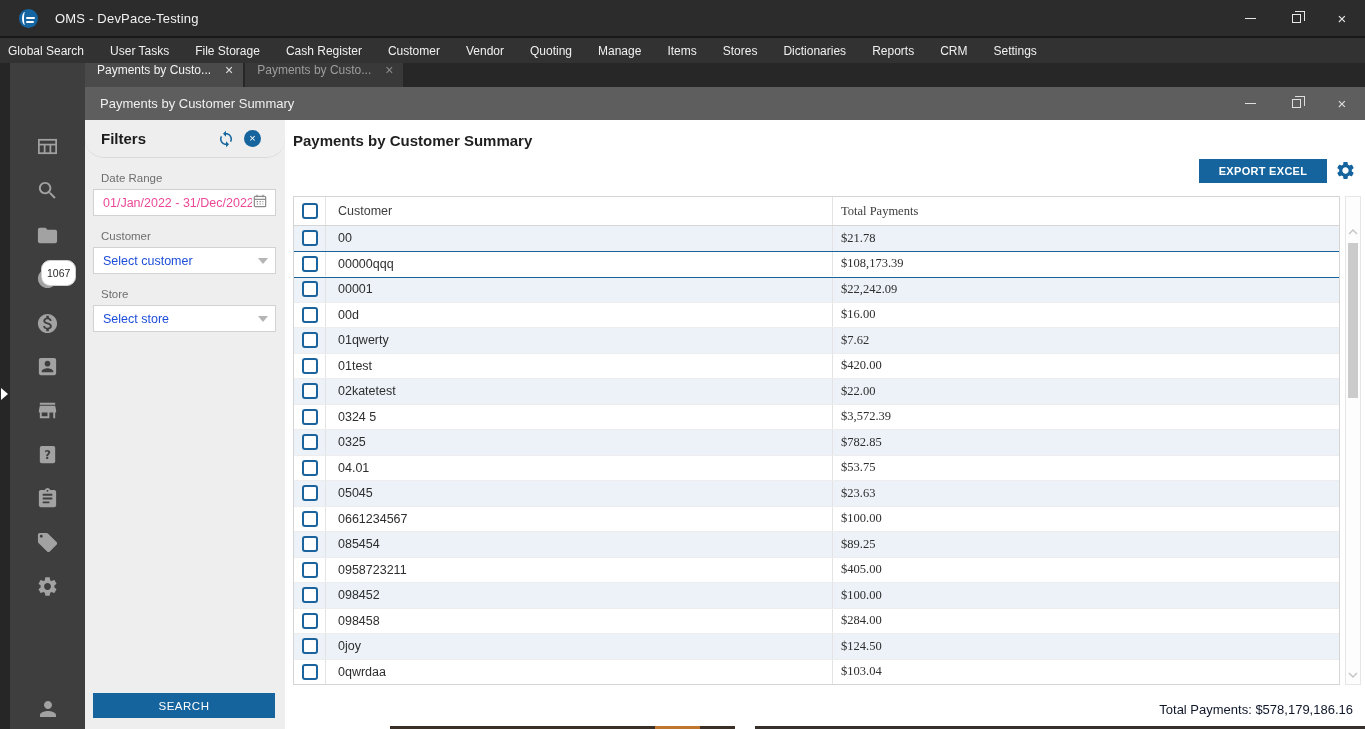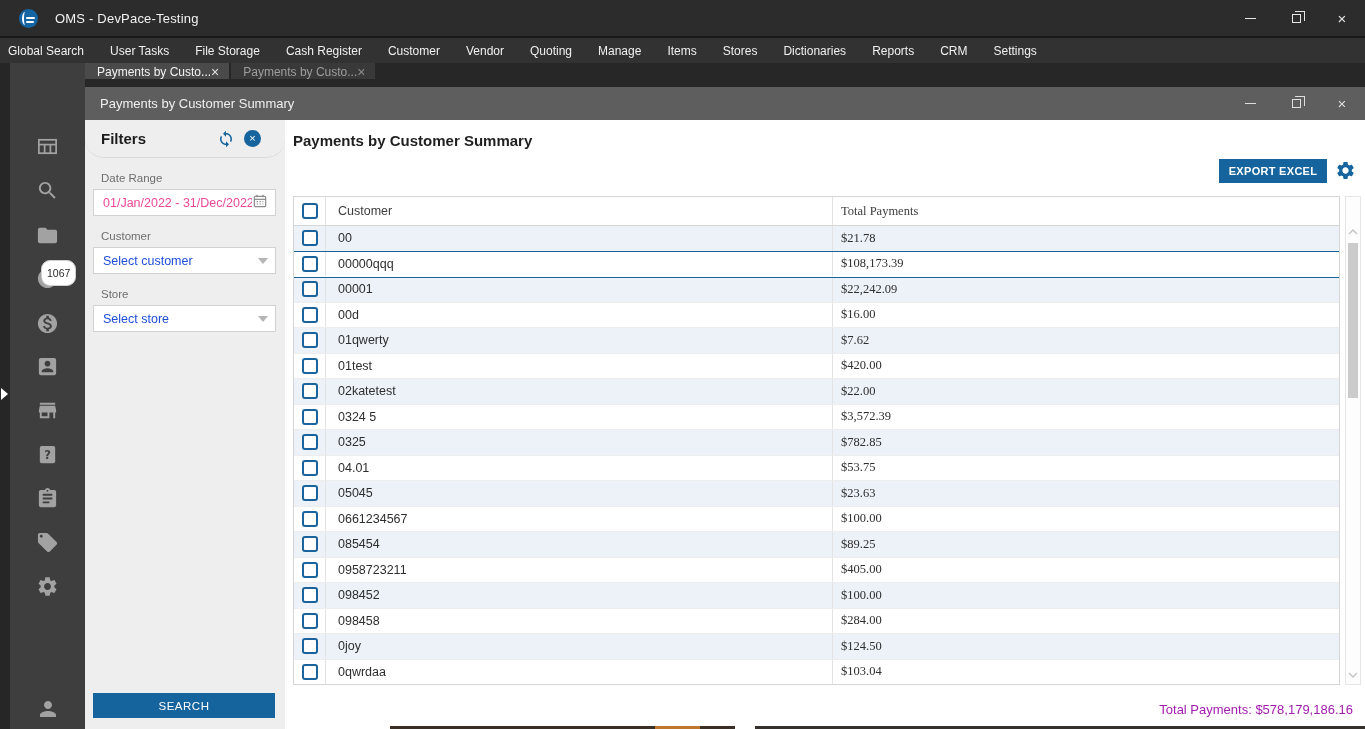--- a/index.html
+++ b/index.html
@@ -37,21 +37,21 @@
   .flyout-handle { position:absolute; left:1px; top:388px; width:0; height:0;
     border-top:6px solid transparent; border-bottom:6px solid transparent; border-left:7px solid #ffffff; }
   .sidebar { position:absolute; left:10px; top:63px; width:75px; height:666px; background:#3e3e3e; }
   .side-icon { position:absolute; left:0; width:75px; display:flex; justify-content:center; color:#a2a2a2; }
   .side-icon svg { display:block; }
   .badge { position:absolute; left:31px; top:197px; min-width:33px; height:26px;
     background:#fff; border:1px solid #cfcfcf; border-radius:9px; color:#2b2b2b;
     font-size:10.5px; display:flex; align-items:center; justify-content:center; padding:0 5px; z-index:2; }
   
   .tabstrip { position:absolute; left:85px; top:63px; width:1280px; height:24px; background:#272727; display:flex; }
-  .tab { height:16px; display:flex; align-items:flex-end; padding:0 10px 0 12px; font-size:12px; }
+  .tab { height:24px; display:flex; align-items:flex-start; padding:0 10px 0 12px; font-size:12px; gap:14px; }
   .tab .tab-x { font-size:14px; line-height:1; }
   .tab.active { background:#4a4a4a; color:#f2f2f2; }
   .tab.active .tab-x { color:#e0e0e0; }
   .tab.inactive { background:#393939; color:#9d9d9d; margin-left:2px; }
   .tab.inactive .tab-x { color:#8d8d8d; }
   
   .inner-titlebar { position:absolute; left:85px; top:87px; width:1280px; height:33px;
     background:#5e5e5e; display:flex; align-items:center; color:#f0f0f0; }
   .inner-titlebar .inner-title { margin-left:15px; font-size:13px; }
   .inner-titlebar .win-btn { color:#dedede; }
@@ -68,21 +68,21 @@
   .field .val { flex:1; font-size:12.5px; color:#ec4899; border:none; outline:none; width:100%;
     font-family:"Liberation Sans", sans-serif; background:transparent; }
   .field .ph { flex:1; font-size:12.5px; color:#1d4ed8; }
   .chev-down { width:0; height:0; border-left:5px solid transparent; border-right:5px solid transparent; border-top:6px solid #b5b5b5; }
   .search-btn { position:absolute; left:8px; top:573px; width:182px; height:25px; background:#15649d;
     color:#fff; font-size:11.5px; letter-spacing:.5px; display:flex; align-items:center; justify-content:center;
     border:none; font-family:"Liberation Sans", sans-serif; }
   
   .main { position:absolute; left:285px; top:120px; width:1080px; height:609px; background:#fff; }
   .report-title { position:absolute; left:8px; top:12px; font-size:15px; font-weight:bold; color:#1f1f1f; }
-  .export-btn { position:absolute; right:38px; top:39px; width:108px; height:24px; background:#15649d;
+  .export-btn { position:absolute; right:38px; top:39px; width:128px; height:24px; background:#15649d;
     color:#fff; font-size:11px; font-weight:bold; letter-spacing:.3px; display:flex; align-items:center;
     justify-content:center; border:none; font-family:"Liberation Sans", sans-serif; }
   .grid-gear { position:absolute; right:9px; top:40px; }
   
   .table { position:absolute; left:8px; top:76px; width:1047px; height:489px;
     border:1px solid #d5d5d5; overflow:hidden; background:#fff; }
   .thead { height:29px; display:flex; border-bottom:1px solid #d5d5d5; background:#fff; }
   .cell { display:flex; align-items:center; overflow:hidden; }
   .c-check { width:32px; flex:none; justify-content:center; border-right:1px solid #e3e3e3; }
   .c-cust { width:507px; flex:none; padding-left:12px; border-right:1px solid #e3e3e3; }
@@ -94,21 +94,21 @@
   .trow.selected { position:relative; z-index:1; box-shadow:0 -1px 0 #176399, 0 1px 0 #176399; border-bottom-color:transparent; }
   .checkbox { width:16px; height:16px; border:2px solid #1a639c; border-radius:3px; background:#fff; display:block; }
   
   .vscroll { position:absolute; left:1060px; top:76px; width:16px; height:489px; background:#fdfdfd;
     border:1px solid #e6e6e6; }
   .vthumb { position:absolute; left:2px; top:46px; width:10px; height:155px; background:#cbcbcb; }
   .varrow { position:absolute; left:2px; width:10px; height:6px; color:#c3c3c3; }
   .varrow svg { display:block; }
   .varrow.up { top:32px; } .varrow.down { top:475px; }
   
-  .footer-total { position:absolute; right:12px; top:582px; font-size:13px; color:#a21caf;text-align:right; }
+  .footer-total { position:absolute; right:12px; top:582px; font-size:13px; color:#0f172a;text-align:right; }
   
   .taskbar { position:absolute; left:0; top:726px; width:1365px; height:3px; pointer-events:none; }
   .taskbar span { position:absolute; top:0; height:3px; display:block; }
 </style>
 </head>
 <body>
 
 <div id="app">
 
   <div class="titlebar">

